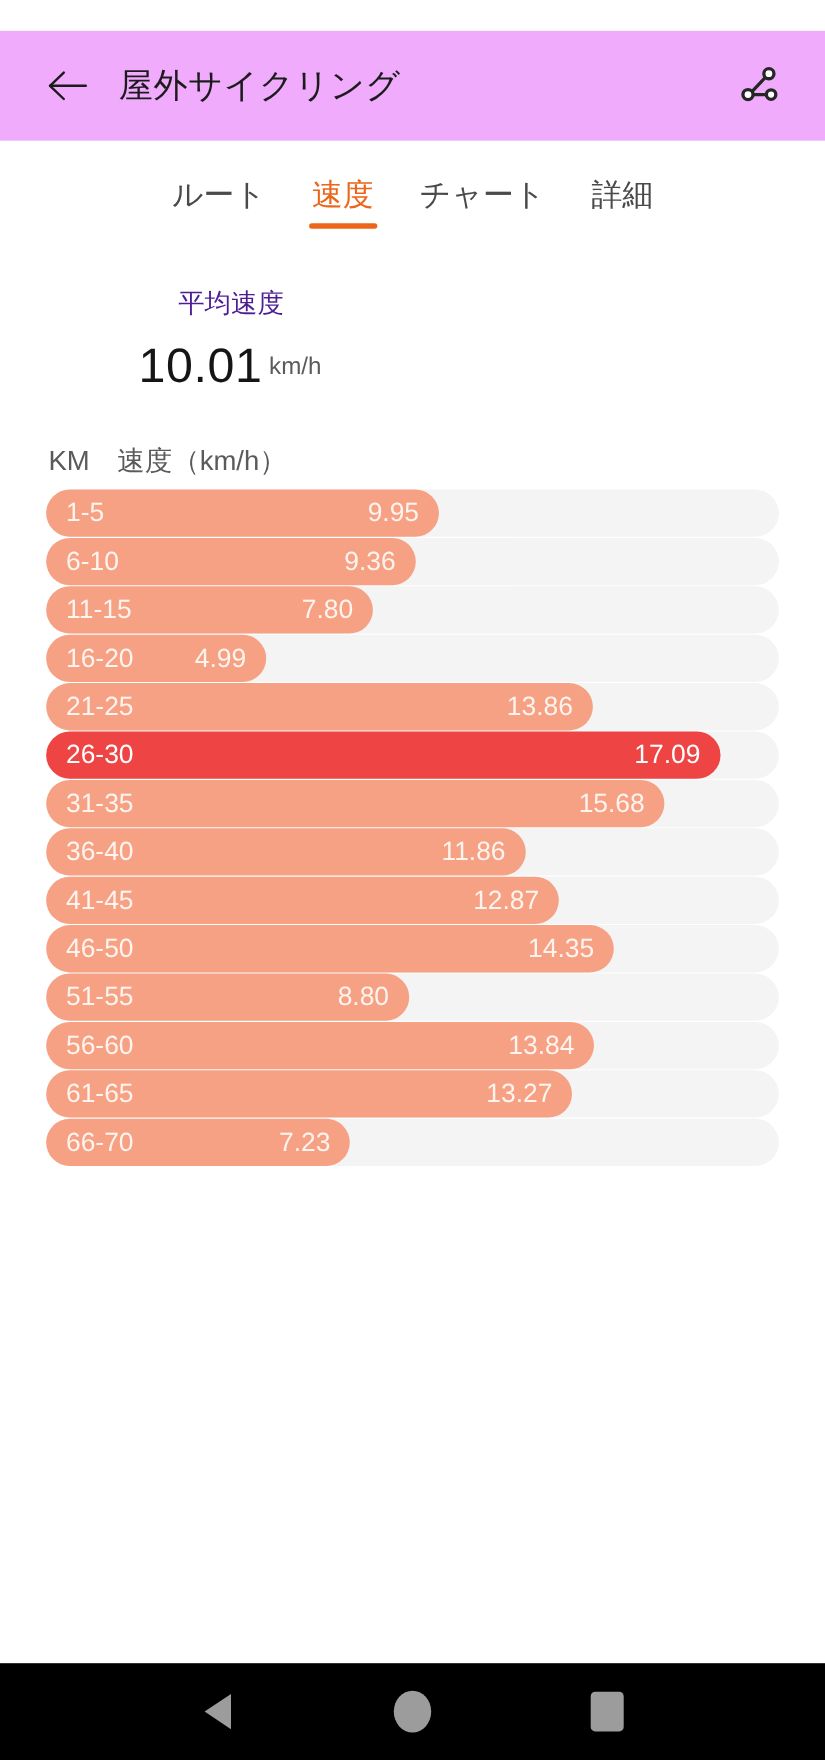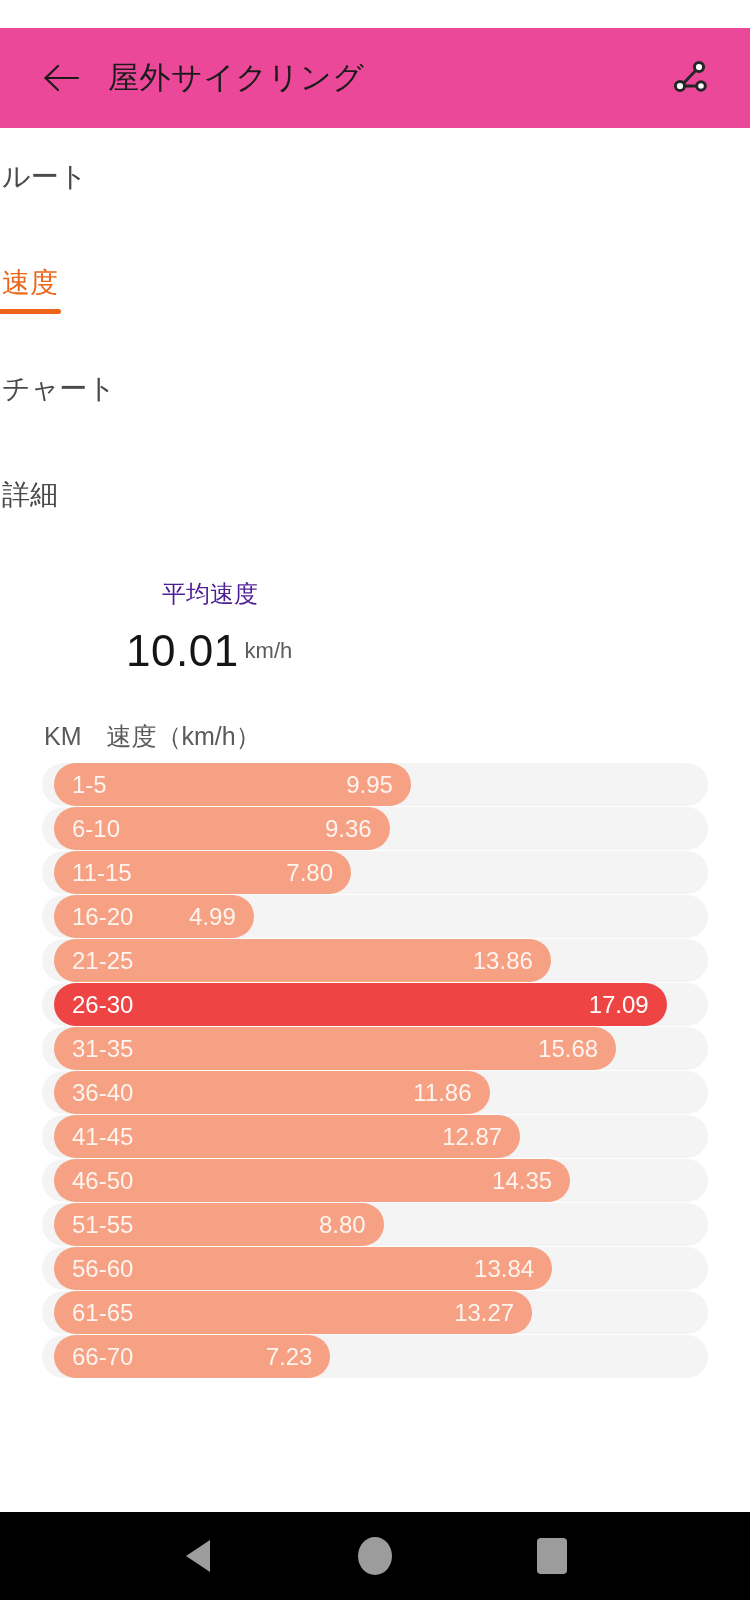--- a/index.html
+++ b/index.html
@@ -25,21 +25,21 @@
     width: 100%;
     background: #ffffff;
   }
 
   
   .app-bar {
     height: 100px;
     display: flex;
     align-items: center;
     padding: 0 34px 0 38px;
-    background: #ec4899;
+    background: #f0abfc;
     font-family: Liberation Mono, monospace;
   }
   .back-btn {
     width: 46px;
     height: 46px;
     display: flex;
     align-items: center;
     justify-content: center;
     flex: 0 0 auto;
     cursor: pointer;
@@ -61,24 +61,23 @@
     justify-content: center;
     flex: 0 0 auto;
     cursor: pointer;
   }
 
   
   .tabs {
     display: flex;
     justify-content: center;
     align-items: flex-start;
-    gap: 48px;
+    gap: 38px;
     padding-top: 26px;
     background: #ffffff;
-    flex-direction: column;
   }
   .tab {
     position: relative;
     font-size: 28px;
     color: #4a4a4a;
     padding: 4px 2px 16px 2px;
     cursor: pointer;
     white-space: nowrap;
   }
   .tab.active { color: #ec6519; }
@@ -136,21 +135,21 @@
   .row {
     position: relative;
     height: 43px;
     margin-bottom: 1px;
     border-radius: 22px;
     background: #f4f4f5;
     overflow: visible;
   }
   .bar {
     position: absolute;
-    left: 12px;
+    left: 0;
     top: 0;
     height: 43px;
     border-radius: 22px;
     background: #f6a183;
     display: flex;
     align-items: center;
     justify-content: space-between;
     padding: 0 18px 0 18px;
     color: #fdf4ef;
     font-size: 24px;

